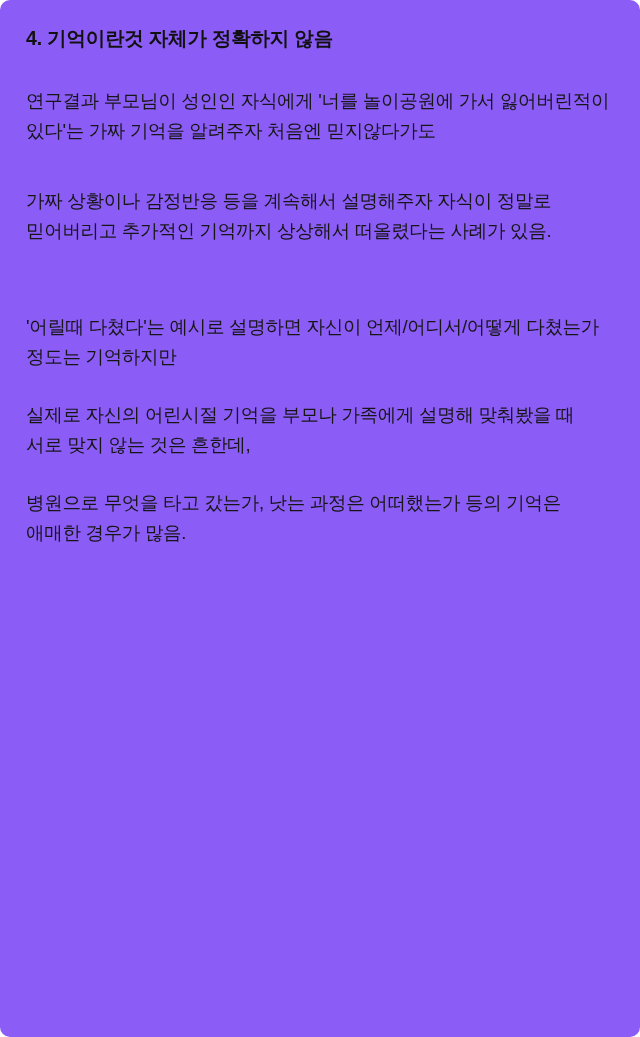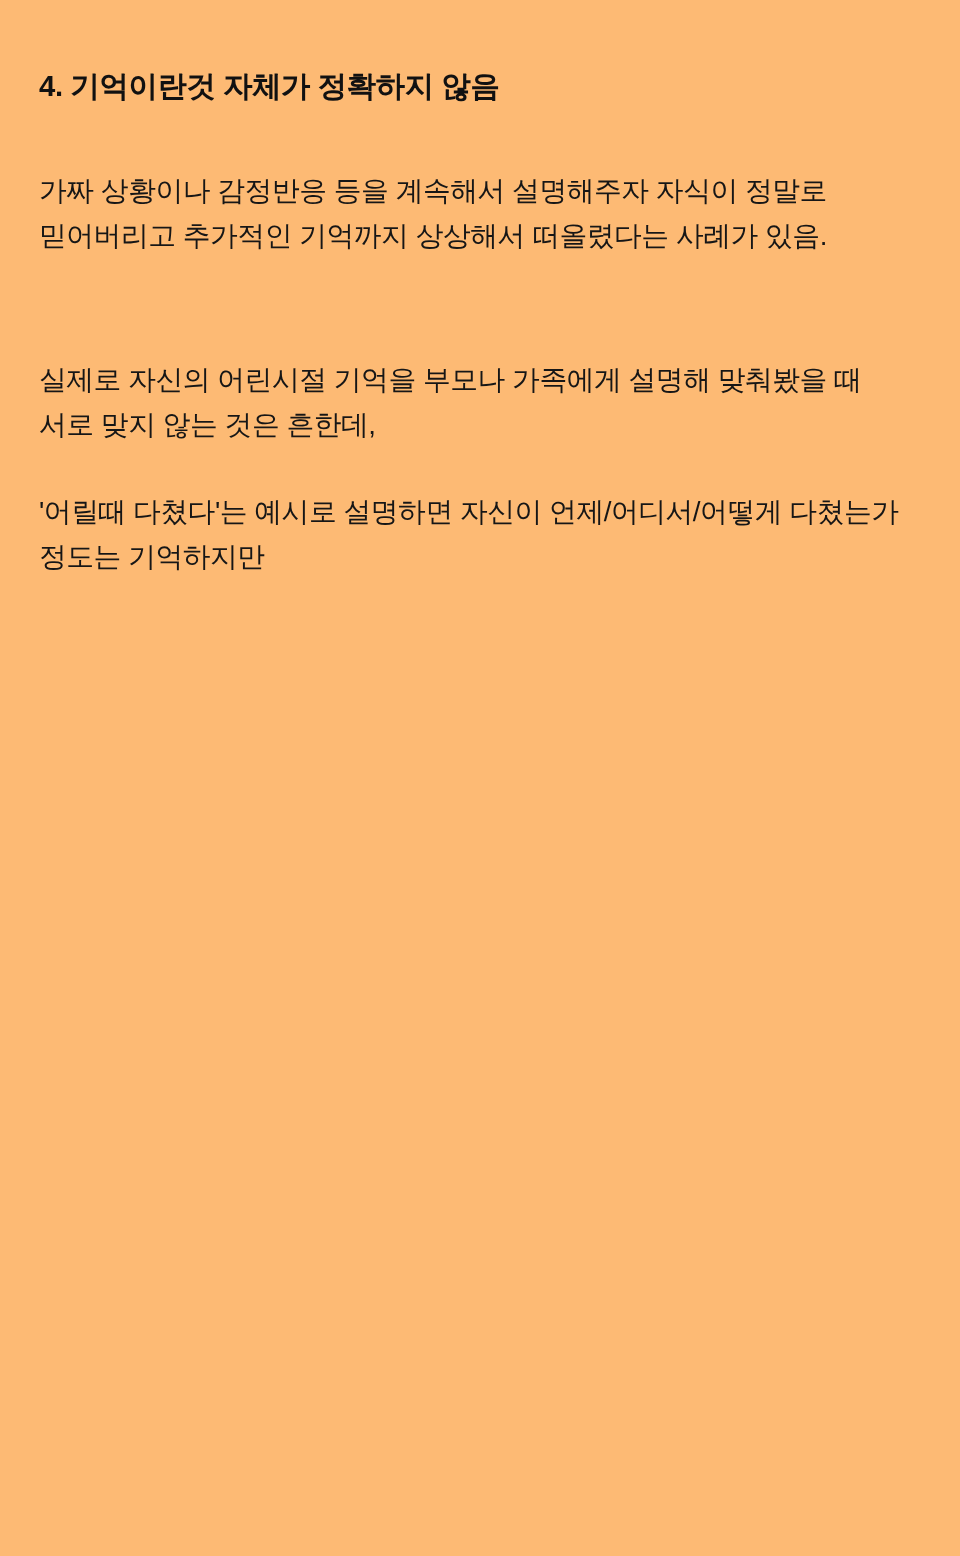--- a/index.html
+++ b/index.html
@@ -11,22 +11,23 @@
     width: 640px;
     height: 1037px;
     font-family: "Liberation Sans", "DejaVu Sans", sans-serif;
     color: #1a1a1a;
     overflow: hidden;
   }
   .page {
     box-sizing: border-box;
     width: 640px;
     height: 1037px;
-    padding: 44px 26px 20px 26px;
-    background: #fdba74;
+    padding: 24px 26px 20px 26px;
+    background: #8b5cf6;
+    border-radius: 10px;
   }
   .heading {
     font-size: 19.5px;
     font-weight: 700;
     line-height: 1.45;
     color: #111111;
     margin: 0 0 34px 0;
     letter-spacing: -0.2px;
   }
   .para {
@@ -47,16 +48,18 @@
   .para:last-child {
     margin-bottom: 0;
   }
 </style>
 </head>
 <body>
 
 <div class="page">
   <h1 class="heading">4. 기억이란것 자체가 정확하지 않음</h1>
 
+  <p class="para">연구결과 부모님이 성인인 자식에게 '너를 놀이공원에 가서 잃어버린적이 있다'는 가짜 기억을 알려주자 처음엔 믿지않다가도</p>
   <p class="para gap-large">가짜 상황이나 감정반응 등을 계속해서 설명해주자 자식이 정말로 믿어버리고 추가적인 기억까지 상상해서 떠올렸다는 사례가 있음.</p>
+  <p class="para gap-small">'어릴때 다쳤다'는 예시로 설명하면 자신이 언제/어디서/어떻게 다쳤는가 정도는 기억하지만</p>
   <p class="para gap-small">실제로 자신의 어린시절 기억을 부모나 가족에게 설명해 맞춰봤을 때 서로 맞지 않는 것은 흔한데,</p>
-  <p class="para gap-small">'어릴때 다쳤다'는 예시로 설명하면 자신이 언제/어디서/어떻게 다쳤는가 정도는 기억하지만</p>
+  <p class="para gap-small">병원으로 무엇을 타고 갔는가, 낫는 과정은 어떠했는가 등의 기억은 애매한 경우가 많음.</p>
 </div>
 
 </body></html>

